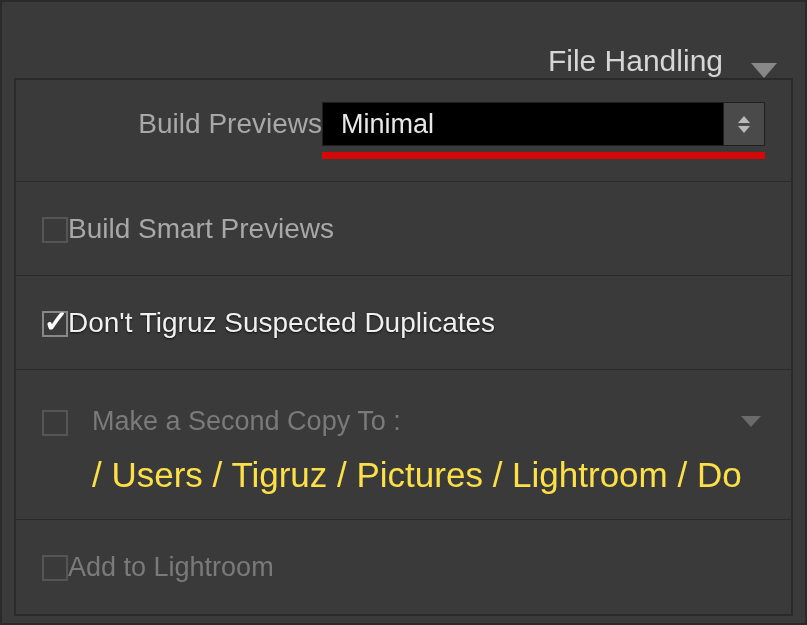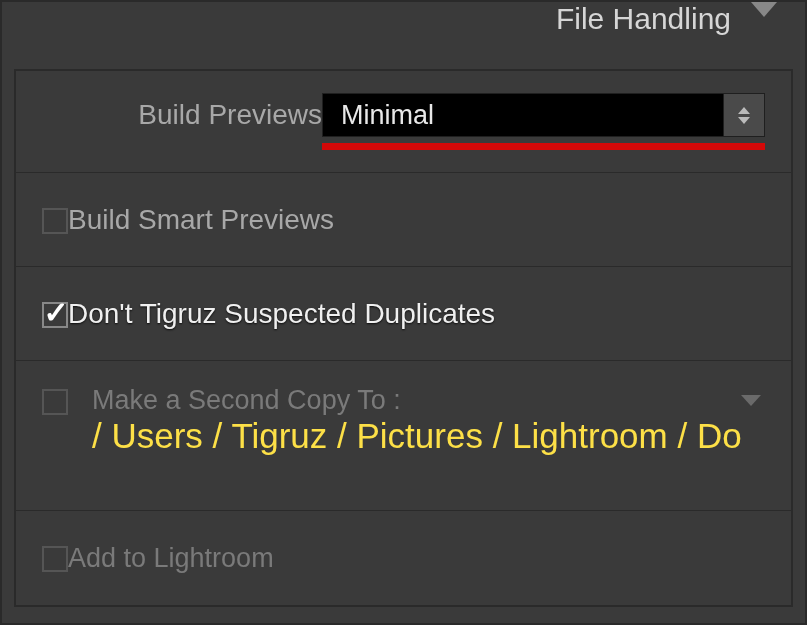--- a/index.html
+++ b/index.html
@@ -12,28 +12,28 @@
     color: #c8c8c8;
   }
   .panel {
     width: 100%;
     height: 100%;
     background: #3a3a3a;
     border: 2px solid #2a2a2a;
   }
   .panel-header {
     display: flex;
-    align-items: flex-start;
+    align-items: flex-end;
     justify-content: flex-end;
     padding: 0 28px;
-    height: 67px;
+    height: 76px;
     font-size: 30px;
     font-weight: 400;
     color: #d6d6d6;
-    gap: 20px;
+    gap: 28px;
   }
   .triangle-down {
     width: 0;
     height: 0;
     border-left: 13px solid transparent;
     border-right: 13px solid transparent;
     border-top: 15px solid #888;
   }
   .panel-body {
     border: 2px solid #2a2a2a;
@@ -135,20 +135,22 @@
     margin-top: -4px;
     margin-left: 2px;
     font-weight: bold;
   }
   .row-multi {
     flex-direction: column;
     align-items: stretch;
     padding-top: 24px;
     padding-bottom: 24px;
     min-height: 150px;
+    gap: 18px;
+    justify-content: flex-end;
   }
   .row-multi-top {
     display: flex;
     align-items: center;
     gap: 24px;
     width: 100%;
   }
   .disclosure {
     width: 0; height: 0;
     border-left: 10px solid transparent;

